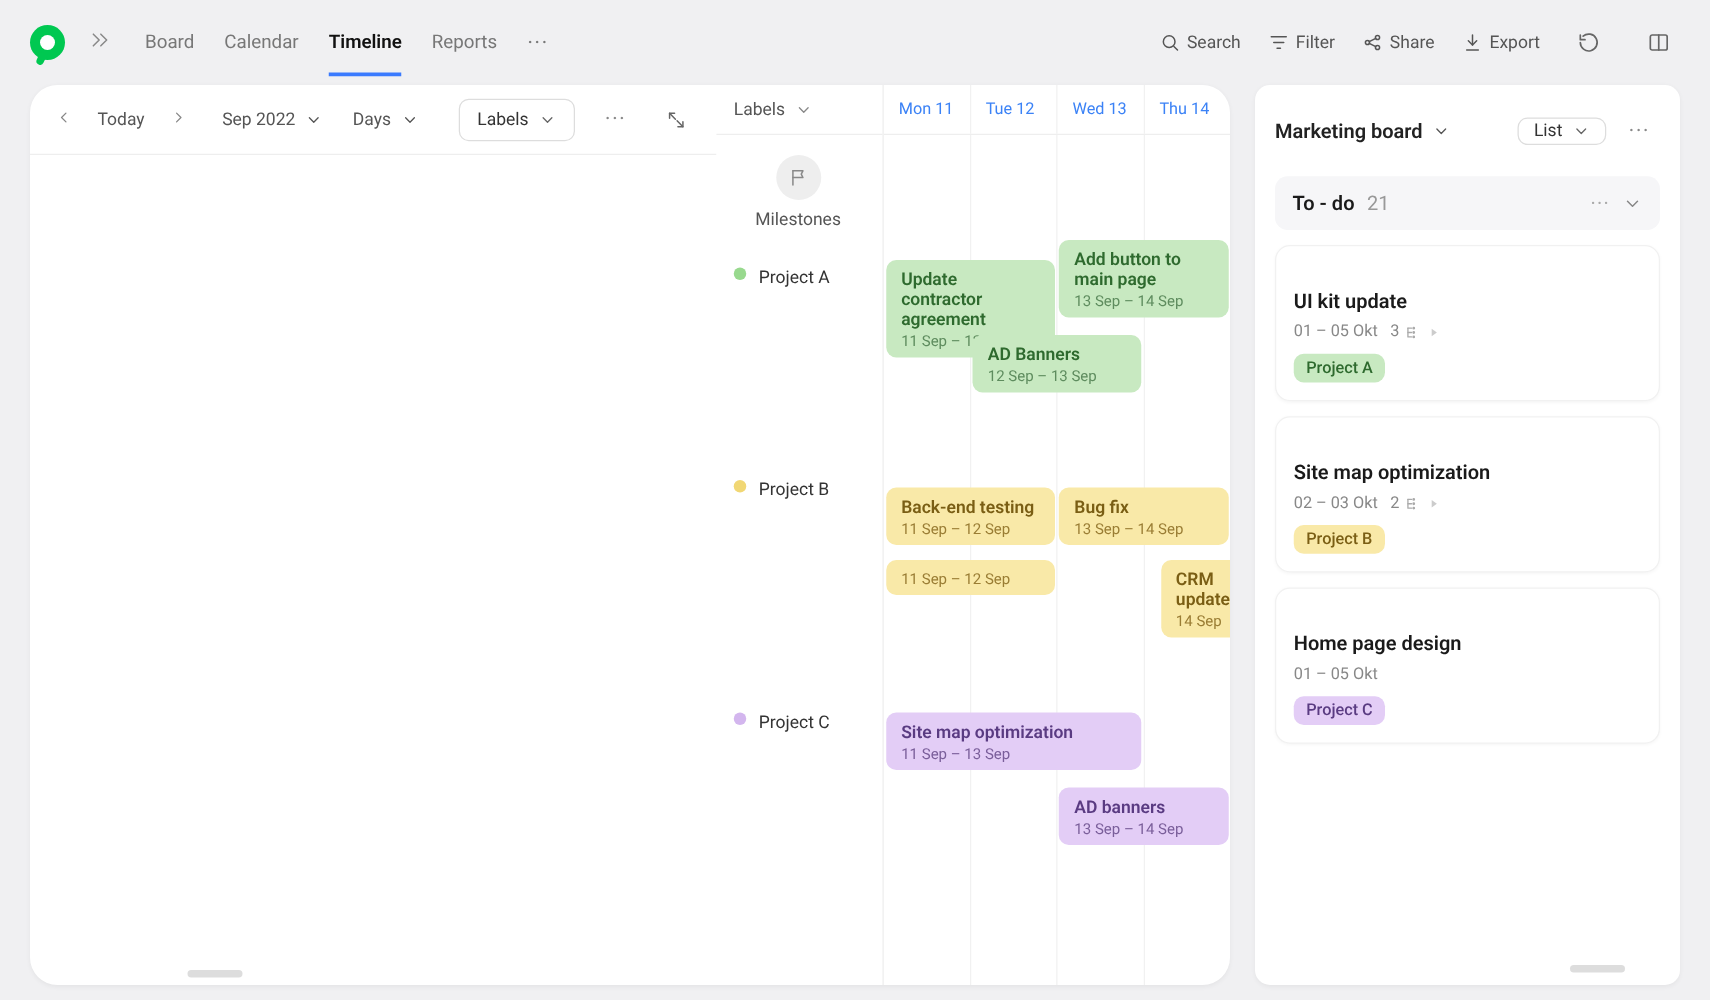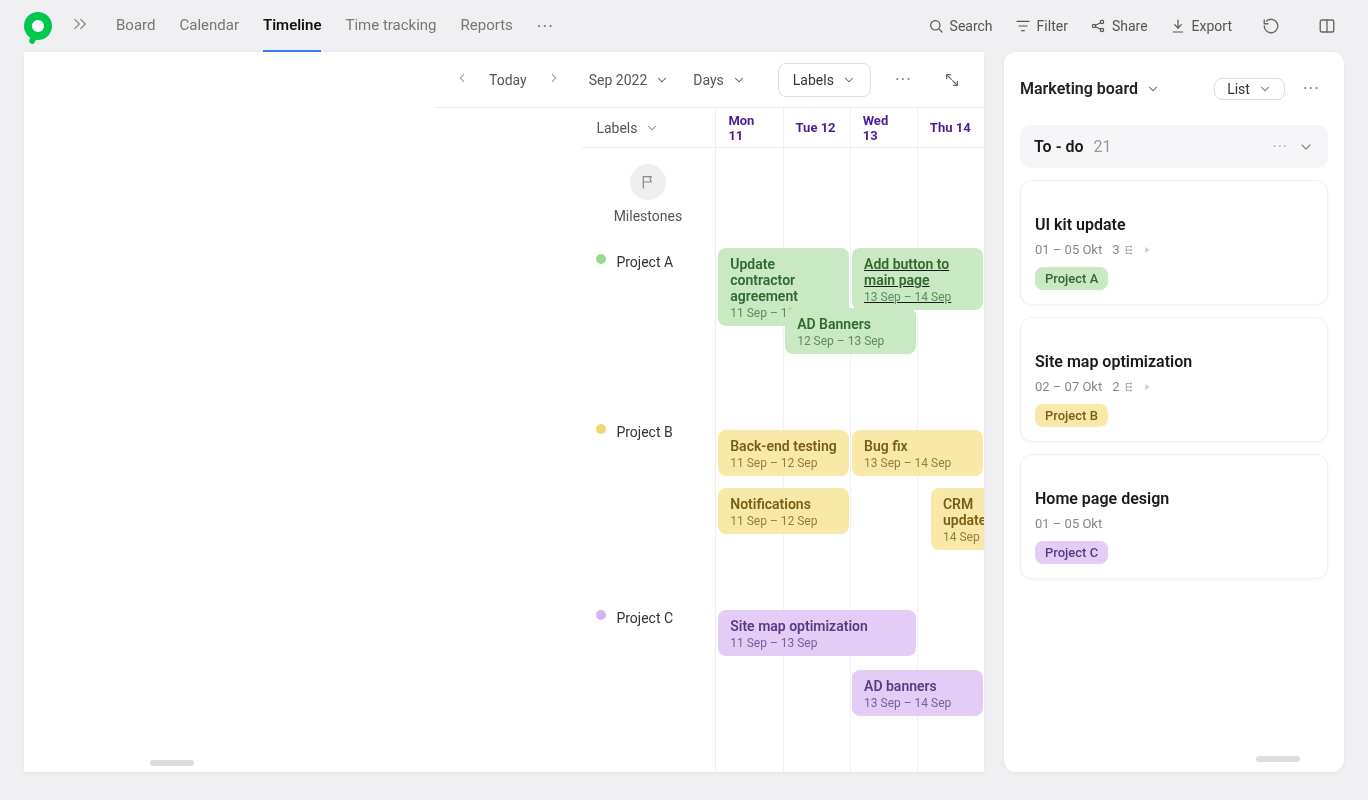--- a/index.html
+++ b/index.html
@@ -8,21 +8,21 @@
     background: #f0f0f2;
     color: #1a1a1a;
     width: 1368px;
     height: 800px;
     overflow: hidden;
   }
   
   .topbar {
     display: flex;
     align-items: center;
-    height: 52px;
+    height: 68px;
     padding: 0 24px;
     gap: 16px;
   }
   .logo {
     width: 28px; height: 28px;
     border-radius: 50%;
     background: #00c851;
     position: relative;
     display: flex; align-items: center; justify-content: center;
   }
@@ -60,26 +60,25 @@
   .main-wrap {
     display: flex;
     gap: 20px;
     padding: 0 24px 24px 24px;
     height: 744px;
   }
   
   .timeline-panel {
     flex: 1;
     background: #fff;
-    border-radius: 0;
+    border-radius: 22px;
     box-shadow: 0 1px 4px rgba(0,0,0,0.05);
-    display: flex; flex-direction: column;
+    display: flex; flex-direction: row;
     overflow: hidden;
     position: relative;
-    align-items: flex-end;
   }
   .timeline-toolbar {
     display: flex; align-items: center;
     height: 56px; padding: 0 16px; gap: 16px;
     border-bottom: 1px solid #eee;
   }
   .tb-group { display: flex; align-items: center; gap: 8px; color: #555; font-size: 14px; cursor: pointer; }
   .tb-group svg { width: 14px; height: 14px; stroke: #555; }
   .tb-chev-left, .tb-chev-right { padding: 4px; color: #888; cursor: pointer; }
   .tb-spacer { flex: 1; }
@@ -123,21 +122,21 @@
   .dot-purple { background: #d3b6ee; }
 
   .grid-cols {
     flex: 1; position: relative; overflow: hidden;
   }
   .day-headers {
     height: 40px; display: flex; border-bottom: 1px solid #eee;
   }
   .day-header {
     flex: 1; padding: 0 12px; display: flex; align-items: center;
-    font-size: 13px; color: #4c1d95; border-right: 1px solid #f1f1f1; font-weight: bold;
+    font-size: 13px; color: #3b82f6; border-right: 1px solid #f1f1f1;
   }
   .day-header:last-child { border-right: none; }
   .grid-body { position: relative; height: calc(100% - 40px); }
   .col-lines { position: absolute; inset: 0; display: flex; }
   .col-line { flex: 1; border-right: 1px solid #f1f1f1; }
   .col-line:last-child { border-right: none; }
 
   .task-bar {
     position: absolute;
     border-radius: 8px;
@@ -217,21 +216,20 @@
   <span class="expand-icon">
     <svg width="16" height="16" viewBox="0 0 24 24" stroke="#888">
         <path d="M13 5l7 7-7 7"></path>
         <path d="M4 5l7 7-7 7"></path>
       </svg>
   </span>
   <div class="nav-tabs">
     <div class="nav-tab">Board</div>
     <div class="nav-tab">Calendar</div>
     <div class="nav-tab active">Timeline</div>
-    <div class="nav-tab">Time tracking</div>
     <div class="nav-tab">Reports</div>
   </div>
   <span class="overflow-icon">···</span>
   <div class="topbar-spacer"></div>
   <div class="topbar-right">
     <div class="topbar-action">
       <svg viewBox="0 0 24 24">
           <circle cx="11" cy="11" r="7"></circle>
           <path d="M21 21l-4.3-4.3"></path>
         </svg>
@@ -366,39 +364,38 @@
             <div class="col-line"></div>
               <div class="col-line"></div>
               <div class="col-line"></div>
               <div class="col-line"></div>
           </div>
 
           <div class="task-bar bar-green" style="top:100px; left:0.7%; width:48.8%;">
             <span class="task-title">Update contractor agreement</span>
             <span class="task-dates">11 Sep – 12 Sep</span>
           </div>
-          <div class="task-bar bar-green" style="top:100px; left:50.7%; width:48.8%;text-decoration:underline;">
+          <div class="task-bar bar-green" style="top:84px; left:50.7%; width:48.8%;">
             <span class="task-title">Add button to main page</span>
             <span class="task-dates">13 Sep – 14 Sep</span>
           </div>
           <div class="task-bar bar-green" style="top:160px; left:25.7%; width:48.8%;">
             <span class="task-title">AD Banners</span>
             <span class="task-dates">12 Sep – 13 Sep</span>
           </div>
 
           <div class="task-bar bar-yellow" style="top:282px; left:0.7%; width:48.8%;">
             <span class="task-title">Back-end testing</span>
             <span class="task-dates">11 Sep – 12 Sep</span>
           </div>
           <div class="task-bar bar-yellow" style="top:282px; left:50.7%; width:48.8%;">
             <span class="task-title">Bug fix</span>
             <span class="task-dates">13 Sep – 14 Sep</span>
           </div>
           <div class="task-bar bar-yellow" style="top:340px; left:0.7%; width:48.8%;">
-            <span class="task-title">Notifications</span>
             <span class="task-dates">11 Sep – 12 Sep</span>
           </div>
           <div class="task-bar bar-yellow" style="top:340px; left:75.7%; width:23.8%;margin-left:12px;">
             <span class="task-title">CRM update</span>
             <span class="task-dates">14 Sep</span>
           </div>
 
           <div class="task-bar bar-purple" style="top:462px; left:0.7%; width:73.8%;">
             <span class="task-title">Site map optimization</span>
             <span class="task-dates">11 Sep – 13 Sep</span>
@@ -459,21 +456,21 @@
               <path d="M8 5l10 7-10 7z" fill="#ccc" stroke="none"></path>
             </svg>
         </span>
       </div>
       <span class="tag tag-green">Project A</span>
     </div>
 
     <div class="card">
       <div class="card-title">Site map optimization</div>
       <div class="card-meta">
-        <span>02 – 07 Okt</span>
+        <span>02 – 03 Okt</span>
         <span style="display:flex;align-items:center;gap:4px;">
           <span>2</span>
           <svg width="14" height="14" viewBox="0 0 24 24" stroke="#aaa">
               <path d="M4 6h5"></path>
               <path d="M4 6v12h5"></path>
               <path d="M4 12h5"></path>
               <circle cx="12" cy="6" r="1"></circle>
               <circle cx="12" cy="12" r="1"></circle>
               <circle cx="12" cy="18" r="1"></circle>
             </svg>

